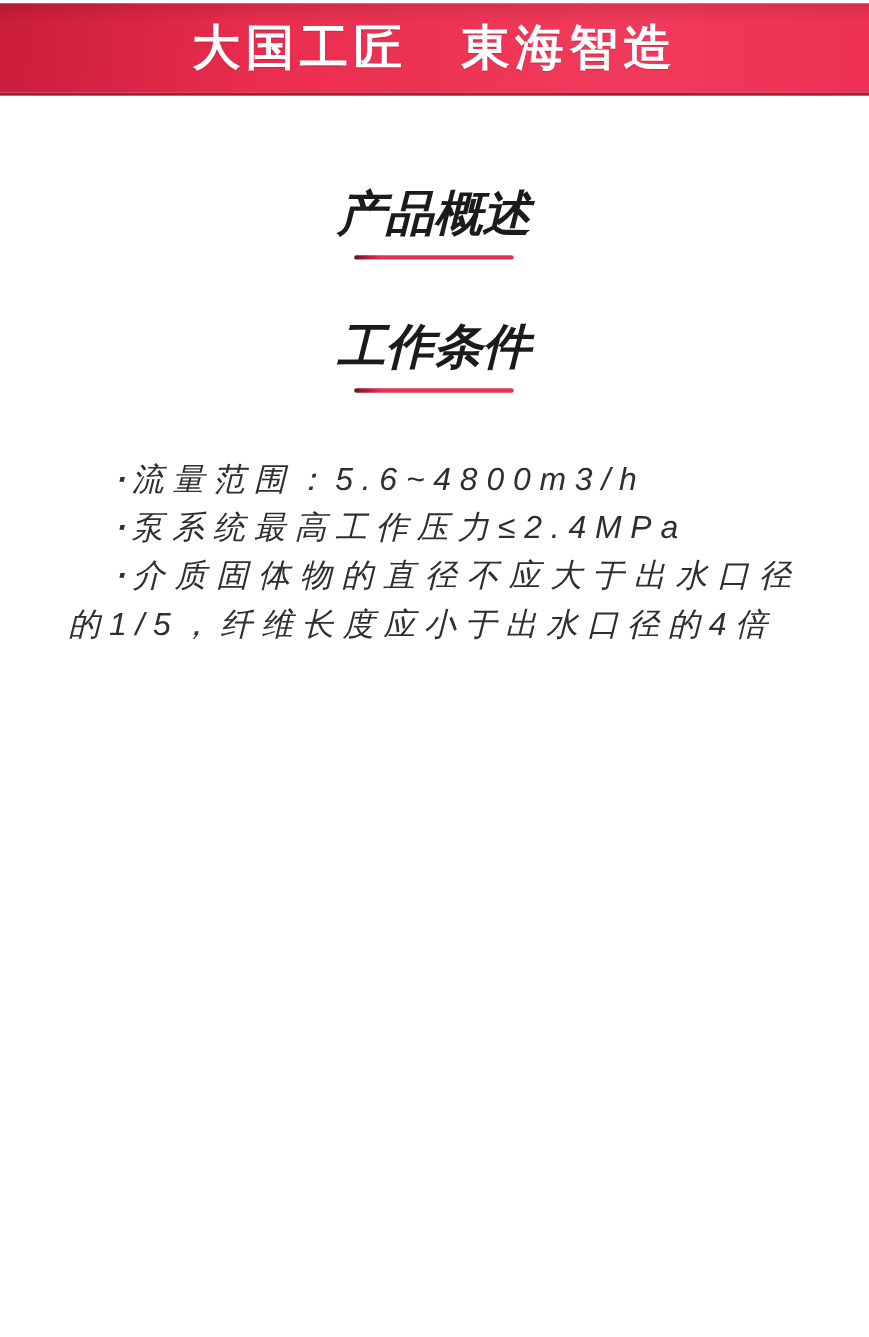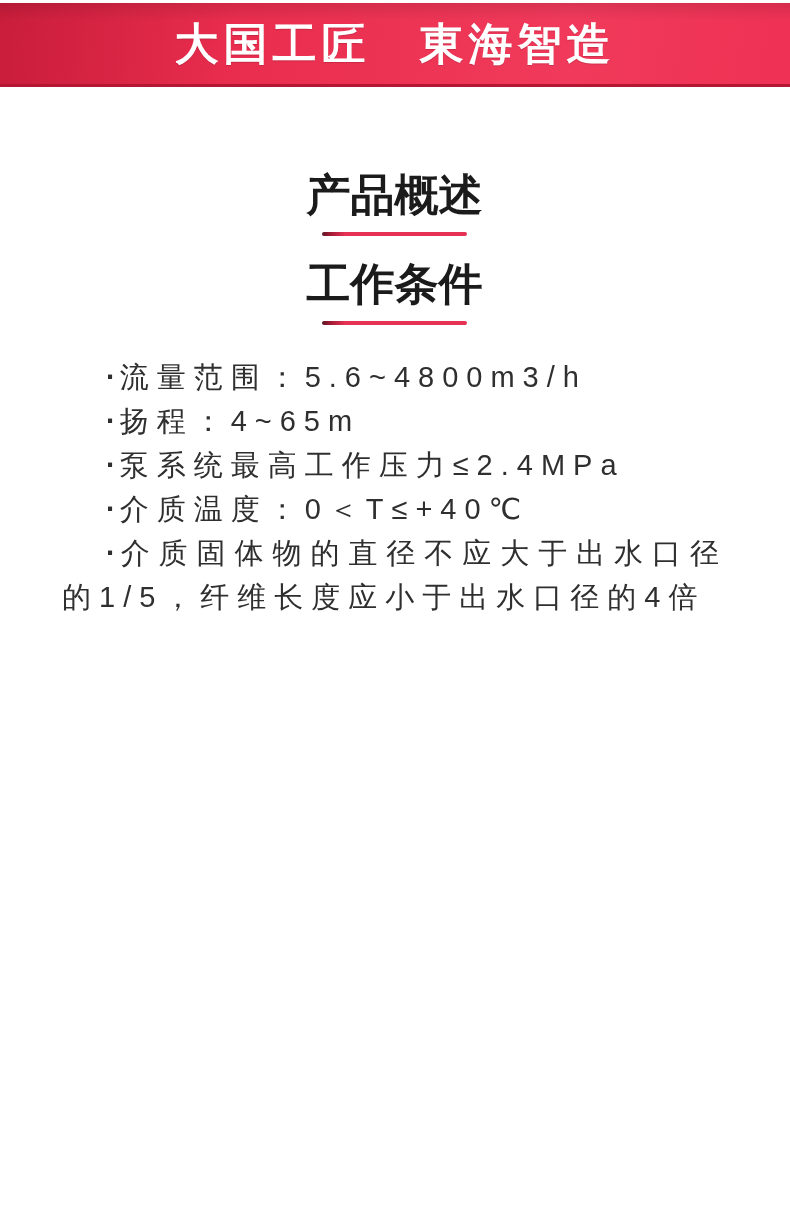--- a/index.html
+++ b/index.html
@@ -41,51 +41,52 @@
     font-weight: 800;
     letter-spacing: 5px;
     line-height: 1;
     text-shadow: 0 1px 1px rgba(0,0,0,0.15);
     white-space: nowrap;
   }
   
   .content {
     width: 665px;
     margin: 0 auto 0 62px;
+    font-style: italic;
   }
   .section-title {
     margin-top: 84px;
     text-align: center;
     font-size: 44px;
     font-weight: 700;
     letter-spacing: 0px;
     color: var(--title-color);
     line-height: 48px;
   }
-  .section-title.second { margin-top: 24px; }
+  .section-title.second { margin-top: 56px; }
   .title-underline {
     width: 145px;
     height: 4px;
     margin: 13px auto 0 auto;
     background: linear-gradient(90deg, #5a1622 0%, #a31b36 6%, var(--accent-red) 16%, var(--accent-red) 100%);
     border-radius: 2px;
   }
   
   .overview-paragraph {
     margin-top: 60px;
     font-size: 30px;
     line-height: 43px;
     letter-spacing: 7px;
     color: var(--text-color);
     text-align: justify;
     text-indent: 72px;
   }
   
   .condition-list {
-    margin-top: 30px;
+    margin-top: 57px;
   }
   .condition-item {
     font-size: 29px;
     line-height: 44px;
     letter-spacing: 8px;
     color: var(--text-color);
     text-align: justify;
     text-indent: 22px;
   }
   .bullet-marker {
@@ -111,27 +112,21 @@
 
   <section>
     <h2 class="section-title second">工作条件</h2>
     <div class="title-underline"></div>
 
     <div class="condition-list">
       <div class="condition-item">
         <span class="bullet-marker">·</span><span>流量范围：5.6~4800m3/h</span>
       </div>
       <div class="condition-item">
-        <span class="bullet-marker">·</span><span>扬程：4~65m</span>
-      </div>
-      <div class="condition-item">
         <span class="bullet-marker">·</span><span>泵系统最高工作压力≤2.4MPa</span>
-      </div>
-      <div class="condition-item">
-        <span class="bullet-marker">·</span><span>介质温度：0＜T≤+40℃</span>
       </div>
       <div class="condition-item">
         <span class="bullet-marker">·</span><span>介质固体物的直径不应大于出水口径的1/5，纤维长度应小于出水口径的4倍</span>
       </div>
     </div>
   </section>
 
 </main>
 
 </body></html>

